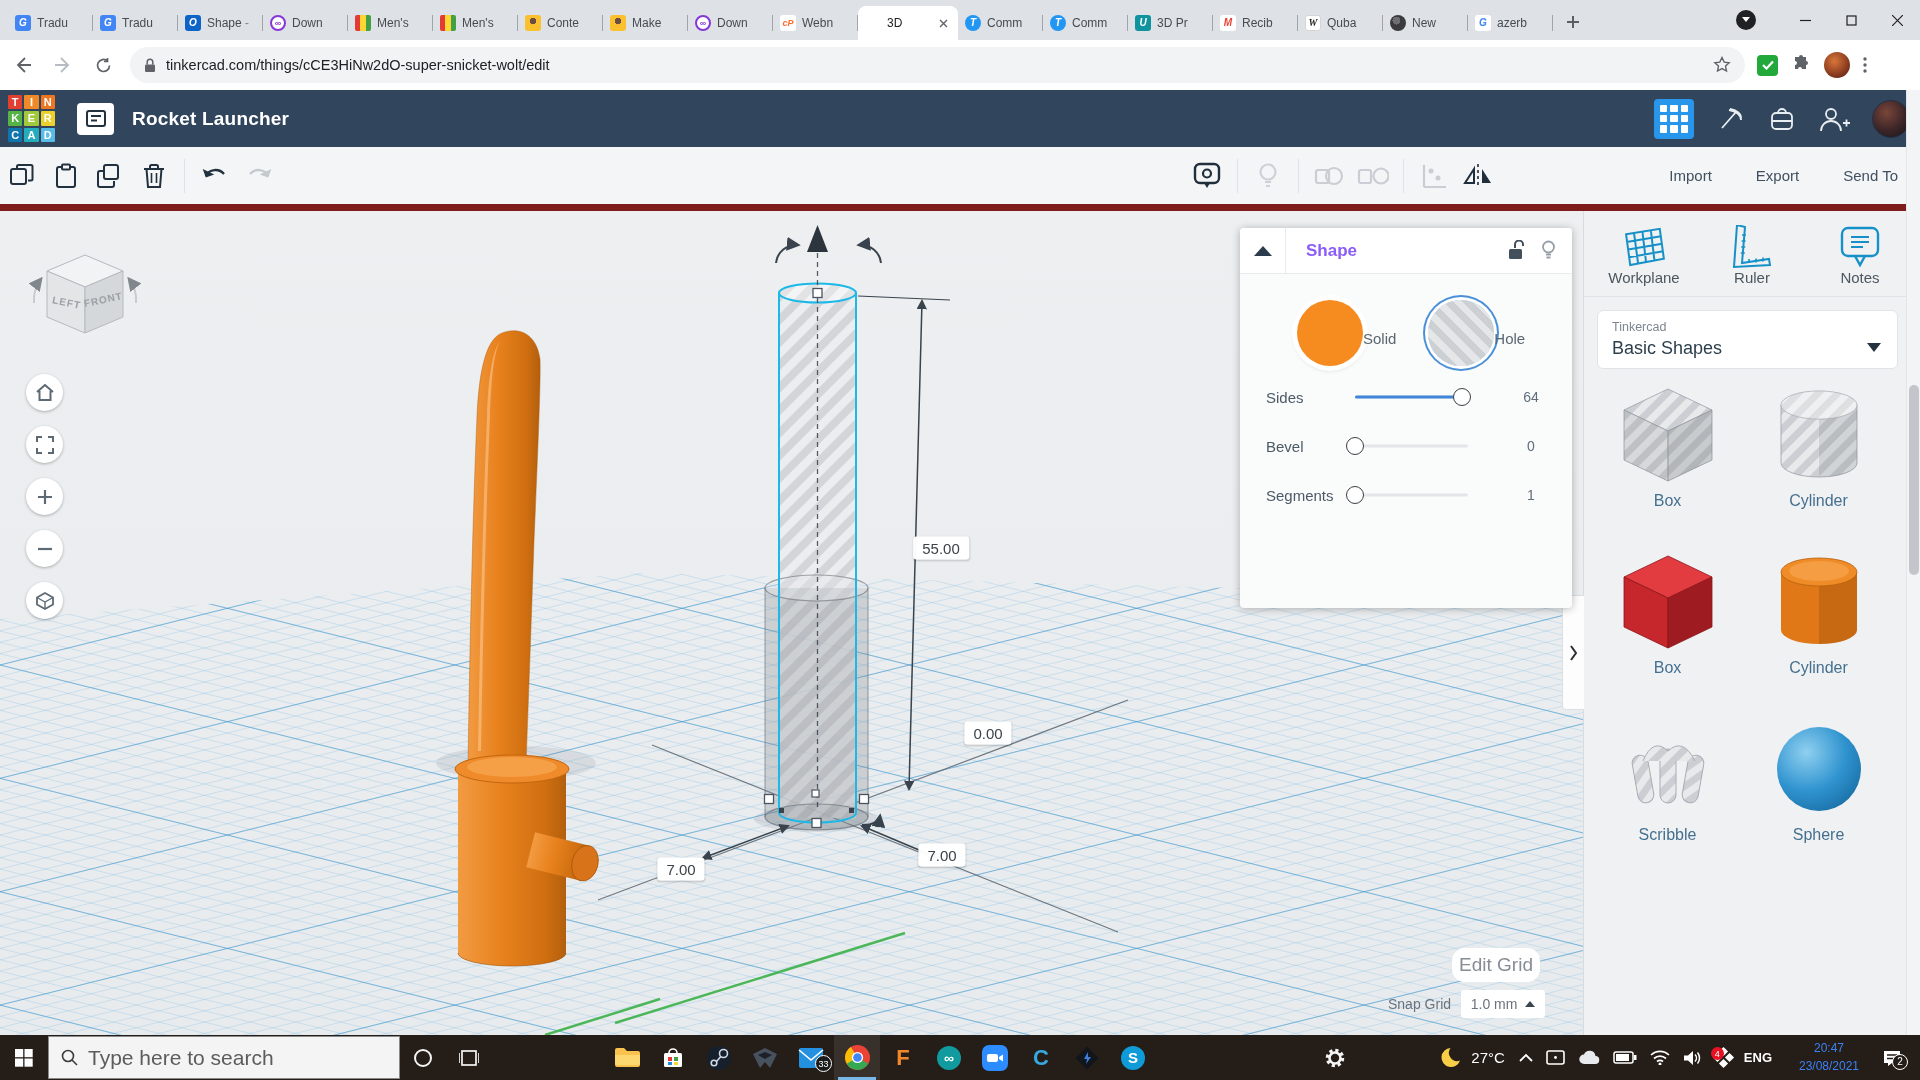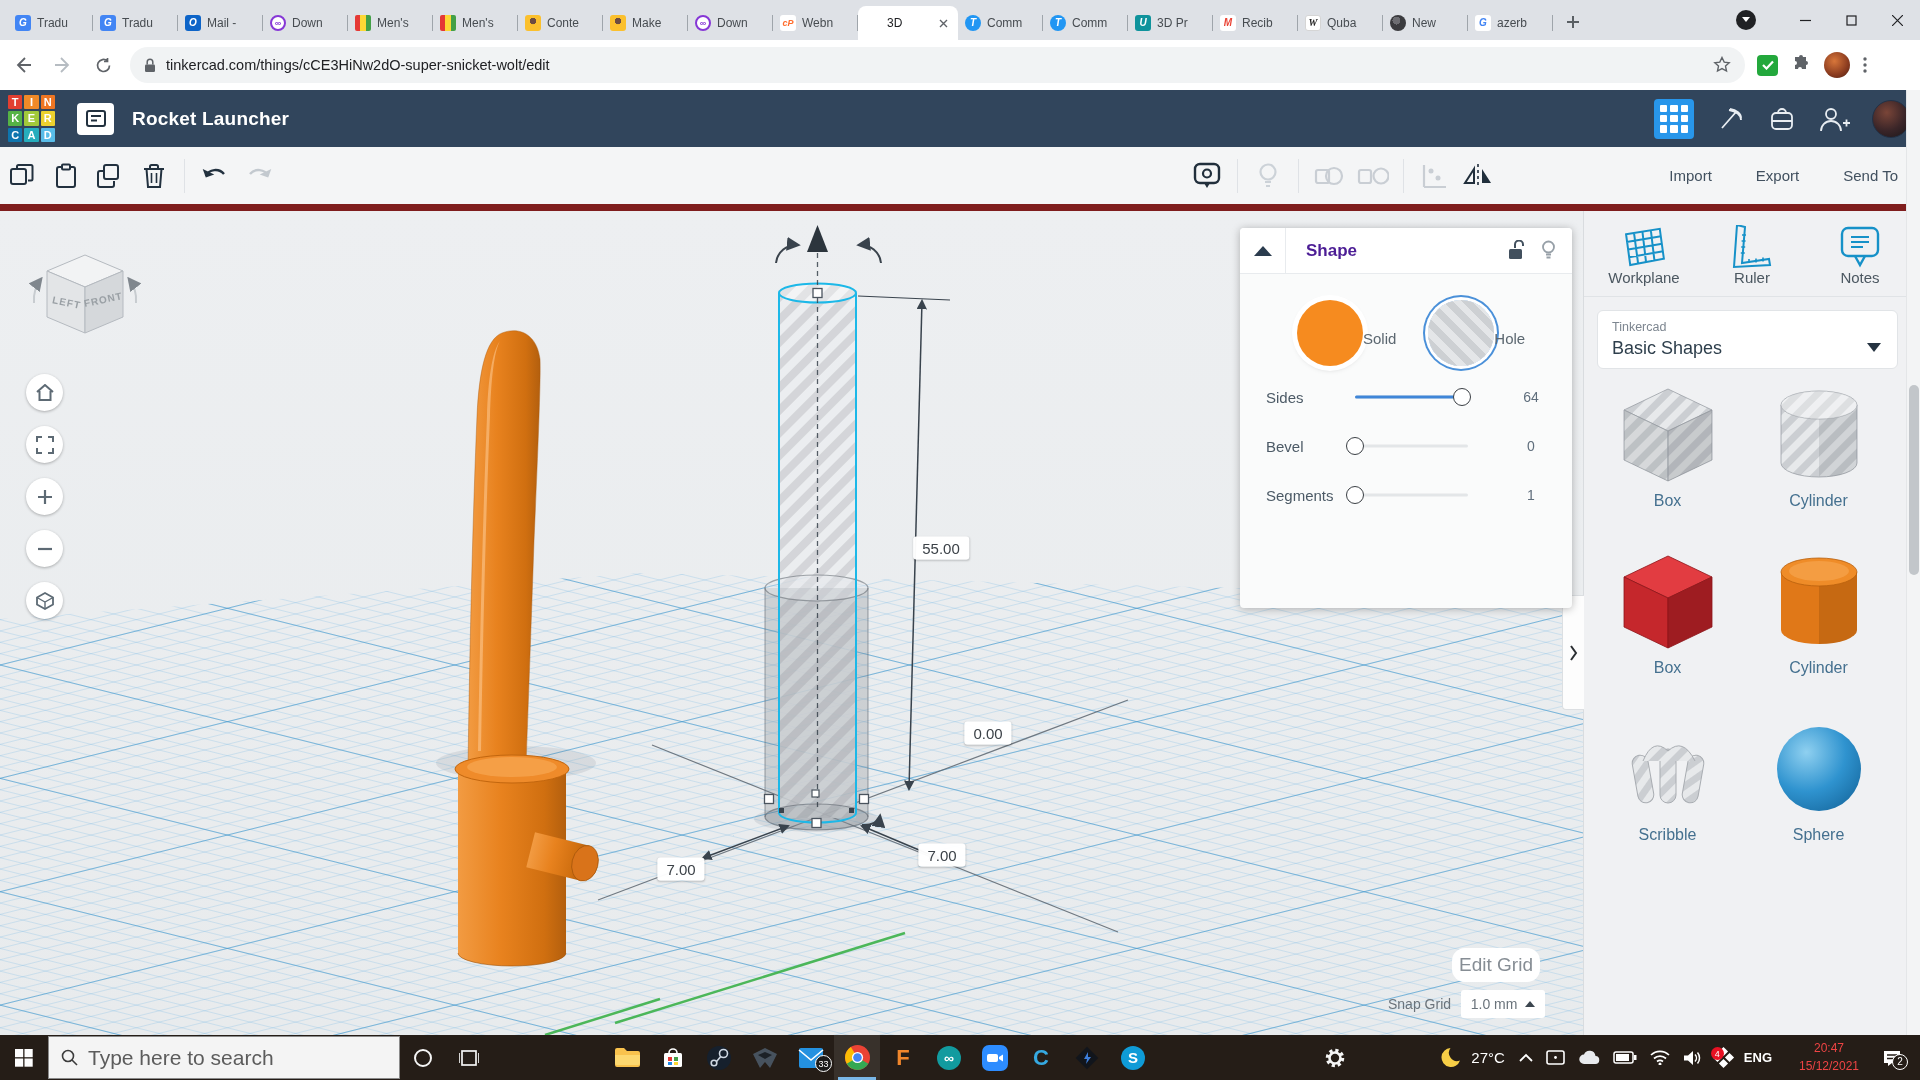--- a/index.html
+++ b/index.html
@@ -75,21 +75,21 @@
 .editgrid{position:absolute;left:1452px;top:737px;width:88px;height:34px;background:#fff;border-radius:13px;display:flex;align-items:center;justify-content:center;font-size:19px;color:#868d94}
 .snapgrid{position:absolute;left:1388px;top:779px;display:flex;align-items:center;gap:10px}
 .snapgrid .sg-label{font-size:14px;color:#6a737b}
 .sg-box{width:84px;height:28px;background:#fff;border-radius:3px;display:flex;align-items:center;justify-content:center;gap:8px;font-size:14px;color:#6a737b}
 .caret-up{width:0;height:0;border-left:5px solid transparent;border-right:5px solid transparent;border-bottom:6px solid #3c464f}
 
 .spanel{position:absolute;left:1240px;top:228px;width:332px;height:380px;background:#fafbfb;border-radius:4px;box-shadow:0 1px 8px rgba(0,0,0,.28);z-index:5}
 .sp-head{height:46px;background:#fff;border-bottom:1px solid #e8ebee;border-radius:4px 4px 0 0;display:flex;align-items:center}
 .sp-collapse{width:46px;height:46px;border-right:1px solid #e8ebee;display:flex;align-items:center;justify-content:center}
 .tri-up{width:0;height:0;border-left:9px solid transparent;border-right:9px solid transparent;border-bottom:10px solid #2b3c4e}
-.sp-title{flex:1;font-size:17px;font-weight:600;color:#4c1d95;padding-left:20px}
+.sp-title{flex:1;font-size:17px;font-weight:600;color:#8b5cf6;padding-left:20px}
 .sp-icons{display:flex;align-items:center;gap:16px;padding-right:16px}
 .opts{display:flex;padding-left:57px;gap:32px;margin-top:26px}
 .opt{display:flex;align-items:center}
 .ocircle{width:66px;height:66px;border-radius:50%}
 .ocircle.solid{background:#f68b1f;box-shadow:0 0 0 5px #fff,0 2px 6px rgba(0,0,0,.35)}
 .ocircle.hole{background:repeating-linear-gradient(45deg,#cdd0d3 0 7px,#e4e6e8 7px 14px);box-shadow:0 0 0 3px #fff,0 0 0 5px #4a90d9}
 .opt-label{font-size:15px;color:#5b6770;margin-top:10px}
 .srow{position:relative;height:36px;margin-top:13px}
 .srow:first-of-type{margin-top:22px}
 .slabel{position:absolute;left:26px;top:50%;transform:translateY(-50%);font-size:15px;color:#4c5a66}
@@ -123,21 +123,21 @@
 .tbi.active{background:rgba(255,255,255,.09)}
 .tbi.active::after{content:"";position:absolute;left:4px;right:4px;bottom:0;height:3px;background:#7ab8e8}
 .glyph-ic{font-weight:bold}
 .badge{position:absolute;border-radius:50%;color:#fff;display:flex;align-items:center;justify-content:center}
 .mail-badge{right:2px;bottom:8px;width:17px;height:17px;background:#1b1b1b;border:1px solid #fff;font-size:9px}
 .upd-badge{left:-4px;bottom:6px;width:13px;height:13px;background:#e81123;font-size:9px}
 .ntf-badge{right:-6px;bottom:-3px;width:16px;height:16px;background:#251d17;border:1px solid #fff;font-size:10px}
 .tray{position:absolute;right:0;top:0;height:45px;display:flex;align-items:center}
 .tray-txt{color:#fff;font-size:15px}
 .tray-sm{color:#fff;font-size:13px}
-.clock{color:#ef4444;font-size:12px;text-align:center;line-height:1.45;width:86px}
+.clock{color:#3b82f6;font-size:12px;text-align:center;line-height:1.45;width:86px}
 .tray-ic{display:flex;align-items:center;justify-content:center;position:relative}
 .moon{width:22px;height:22px}
 svg{display:block}
 </style>
 </head>
 <body>
 
 <div class="screen">
 
   <div class="tabstrip">
@@ -151,21 +151,21 @@
       <div class="tab">
           <span class="fv fv-translate">
             <i>G</i>
           </span>
           <span class="tab-label">Tradu</span>
         </div>
       <div class="tab">
           <span class="fv fv-outlook">
             <i>O</i>
           </span>
-          <span class="tab-label">Mail -</span>
+          <span class="tab-label">Shape -</span>
         </div>
       <div class="tab">
           <span class="fv fv-loop">
             <i>∞</i>
           </span>
           <span class="tab-label">Down</span>
         </div>
       <div class="tab">
           <span class="fv fv-bag">
             <i></i>
@@ -946,21 +946,21 @@
             <rect x="1" y="1" width="6.5" height="6.5" fill="#fff"></rect>
             <rect x="9.5" y="1" width="6.5" height="6.5" fill="#fff"></rect>
             <rect x="1" y="9.5" width="6.5" height="6.5" fill="#fff"></rect>
             <rect x="9.5" y="9.5" width="6.5" height="6.5" fill="#fff"></rect>
           </svg>
         <span class="badge upd-badge">4</span>
       </div>
       <span class="tray-sm" style="margin-right:14px;font-weight:bold">ENG</span>
       <div class="clock">
         <div>20:47</div>
-        <div>15/12/2021</div>
+        <div>23/08/2021</div>
       </div>
       <div class="tray-ic" style="margin:0 18px 0 10px">
         <svg width="20" height="18">
             <path d="M2 2 h16 v12 h-8 l-4 3 v-3 H2z" fill="#fff"></path>
             <path d="M5 6 h10 M5 9.5 h7" stroke="#251d17" stroke-width="1.4"></path>
           </svg>
         <span class="badge ntf-badge">2</span>
       </div>
     </div>
   </div>

